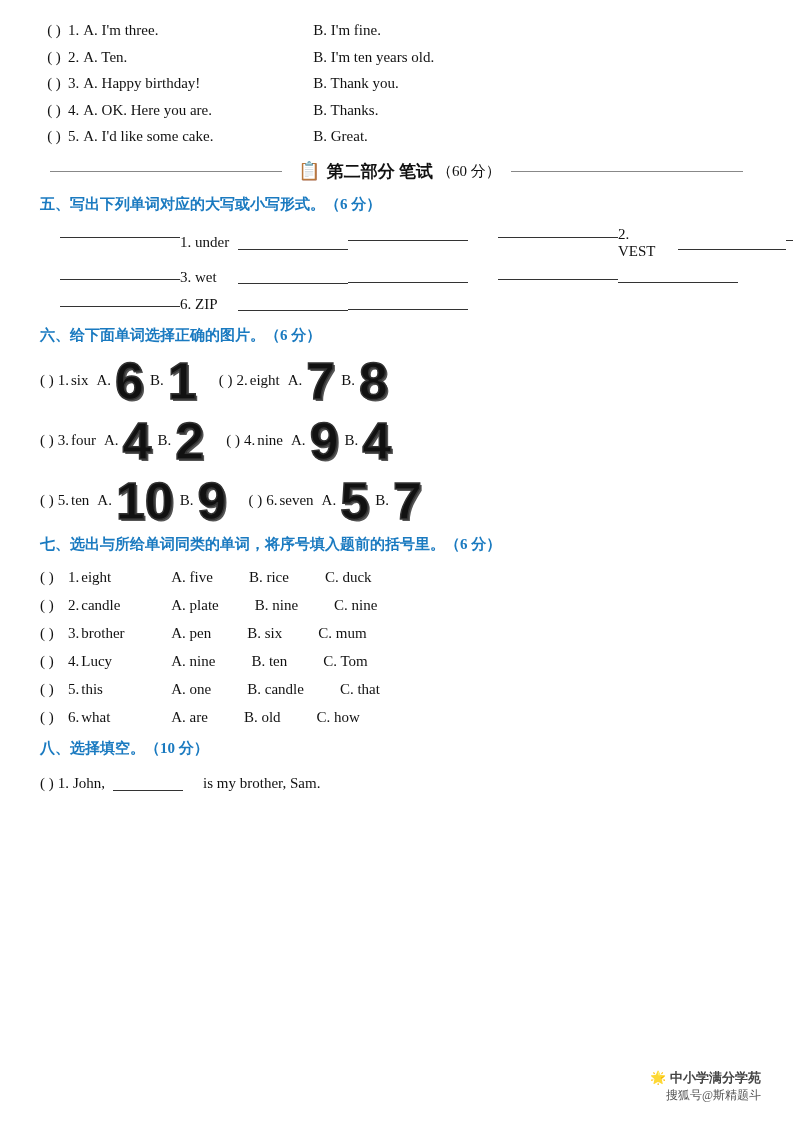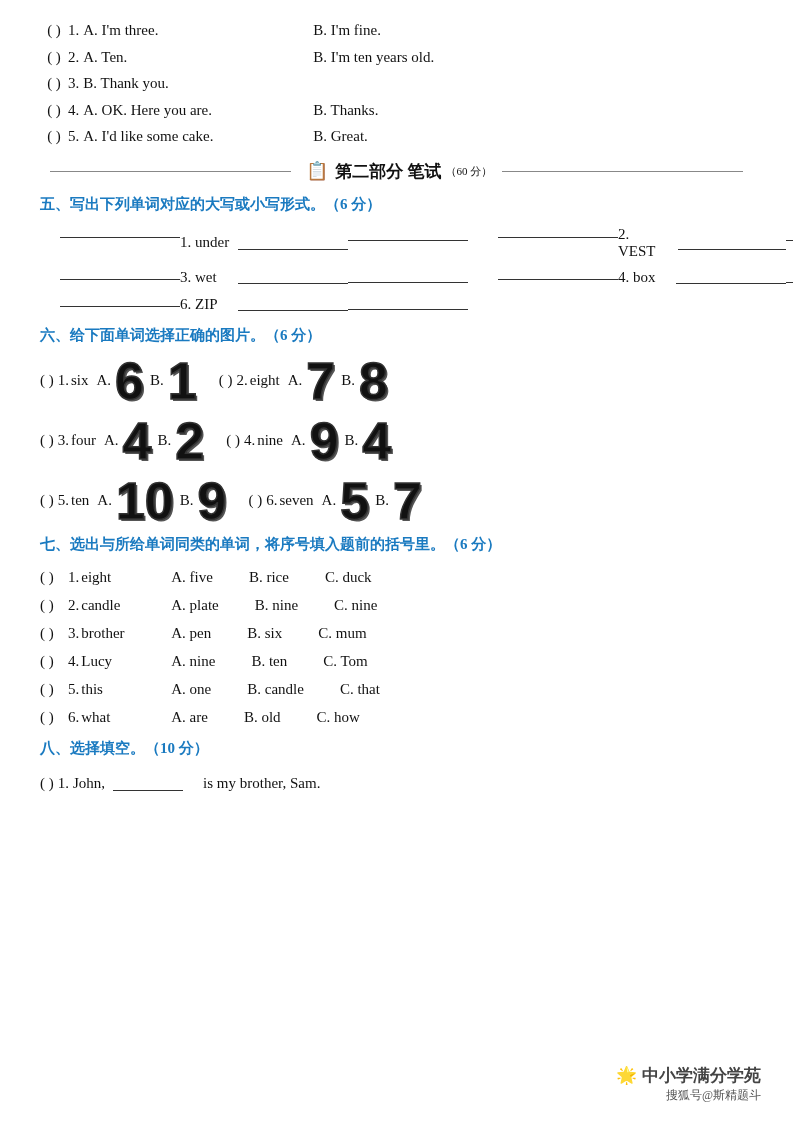--- a/index.html
+++ b/index.html
@@ -154,21 +154,21 @@
     
     .watermark {
       position: absolute;
       bottom: 18px;
       right: 32px;
       text-align: right;
       font-size: 12px;
       color: #555;
     }
     .watermark-logo {
-      font-size: 17px;
+      font-size: 13px;
       font-weight: bold;
       color: #444;
     }
   </style>
 </head>
 <body>
 
 <div class="listening-section">
   <div id="listen-rows">
       <div class="listen-row">
@@ -179,20 +179,21 @@
   </div>
       <div class="listen-row">
     <span class="paren">(    )</span>
     <span class="num-label">2.</span>
     <span class="answer-a" style="min-width:200px;">A. Ten.</span>
     <span class="answer-b">B. I'm ten years old.</span>
   </div>
       <div class="listen-row">
     <span class="paren">(    )</span>
     <span class="num-label">3.</span>
+    <span class="answer-a" style="min-width:200px;">A. Happy birthday!</span>
     <span class="answer-b">B. Thank you.</span>
   </div>
       <div class="listen-row">
     <span class="paren">(    )</span>
     <span class="num-label">4.</span>
     <span class="answer-a" style="min-width:200px;">A. OK. Here you are.</span>
     <span class="answer-b">B. Thanks.</span>
   </div>
       <div class="listen-row">
     <span class="paren">(    )</span>
@@ -200,21 +201,21 @@
     <span class="answer-a" style="min-width:200px;">A. I'd like some cake.</span>
     <span class="answer-b">B. Great.</span>
   </div>
     </div>
 </div>
 
 <div class="part-divider">
   <div class="divider-line"></div>
   <span class="divider-icon">📋</span>
   <span class="divider-text">第二部分  笔试</span>
-  <span style="font-size:11px; margin-left:4px;">（60 分）</span>
+  <span style="font-size:15px; margin-left:4px;">（60 分）</span>
   <div class="divider-line"></div>
 </div>
 
 <div>
   <div class="section-header">五、写出下列单词对应的大写或小写形式。（6 分）</div>
   <div id="section5-grid" class="word-case-grid">
       <div class="word-case-item">
     <div class="word-case-lines">
       <span class="underline"></span>
     </div>
@@ -246,24 +247,20 @@
       <span class="word-label">3. wet</span>
       <span class="underline-sm"></span>
     </div>
     <div style="margin-top:3px;">
       <span class="underline"></span>
     </div>
   </div>
       <div class="word-case-item">
     <div class="word-case-lines">
       <span class="underline"></span>
-    </div>
-    <div class="word-label-row">
-      <span class="word-label">4. box</span>
-      <span class="underline-sm"></span>
     </div>
     <div style="margin-top:3px;">
       <span class="underline"></span>
     </div>
   </div>
       <div class="word-case-item">
     <div class="word-case-lines">
       <span class="underline"></span>
     </div>
     <div class="word-label-row">

